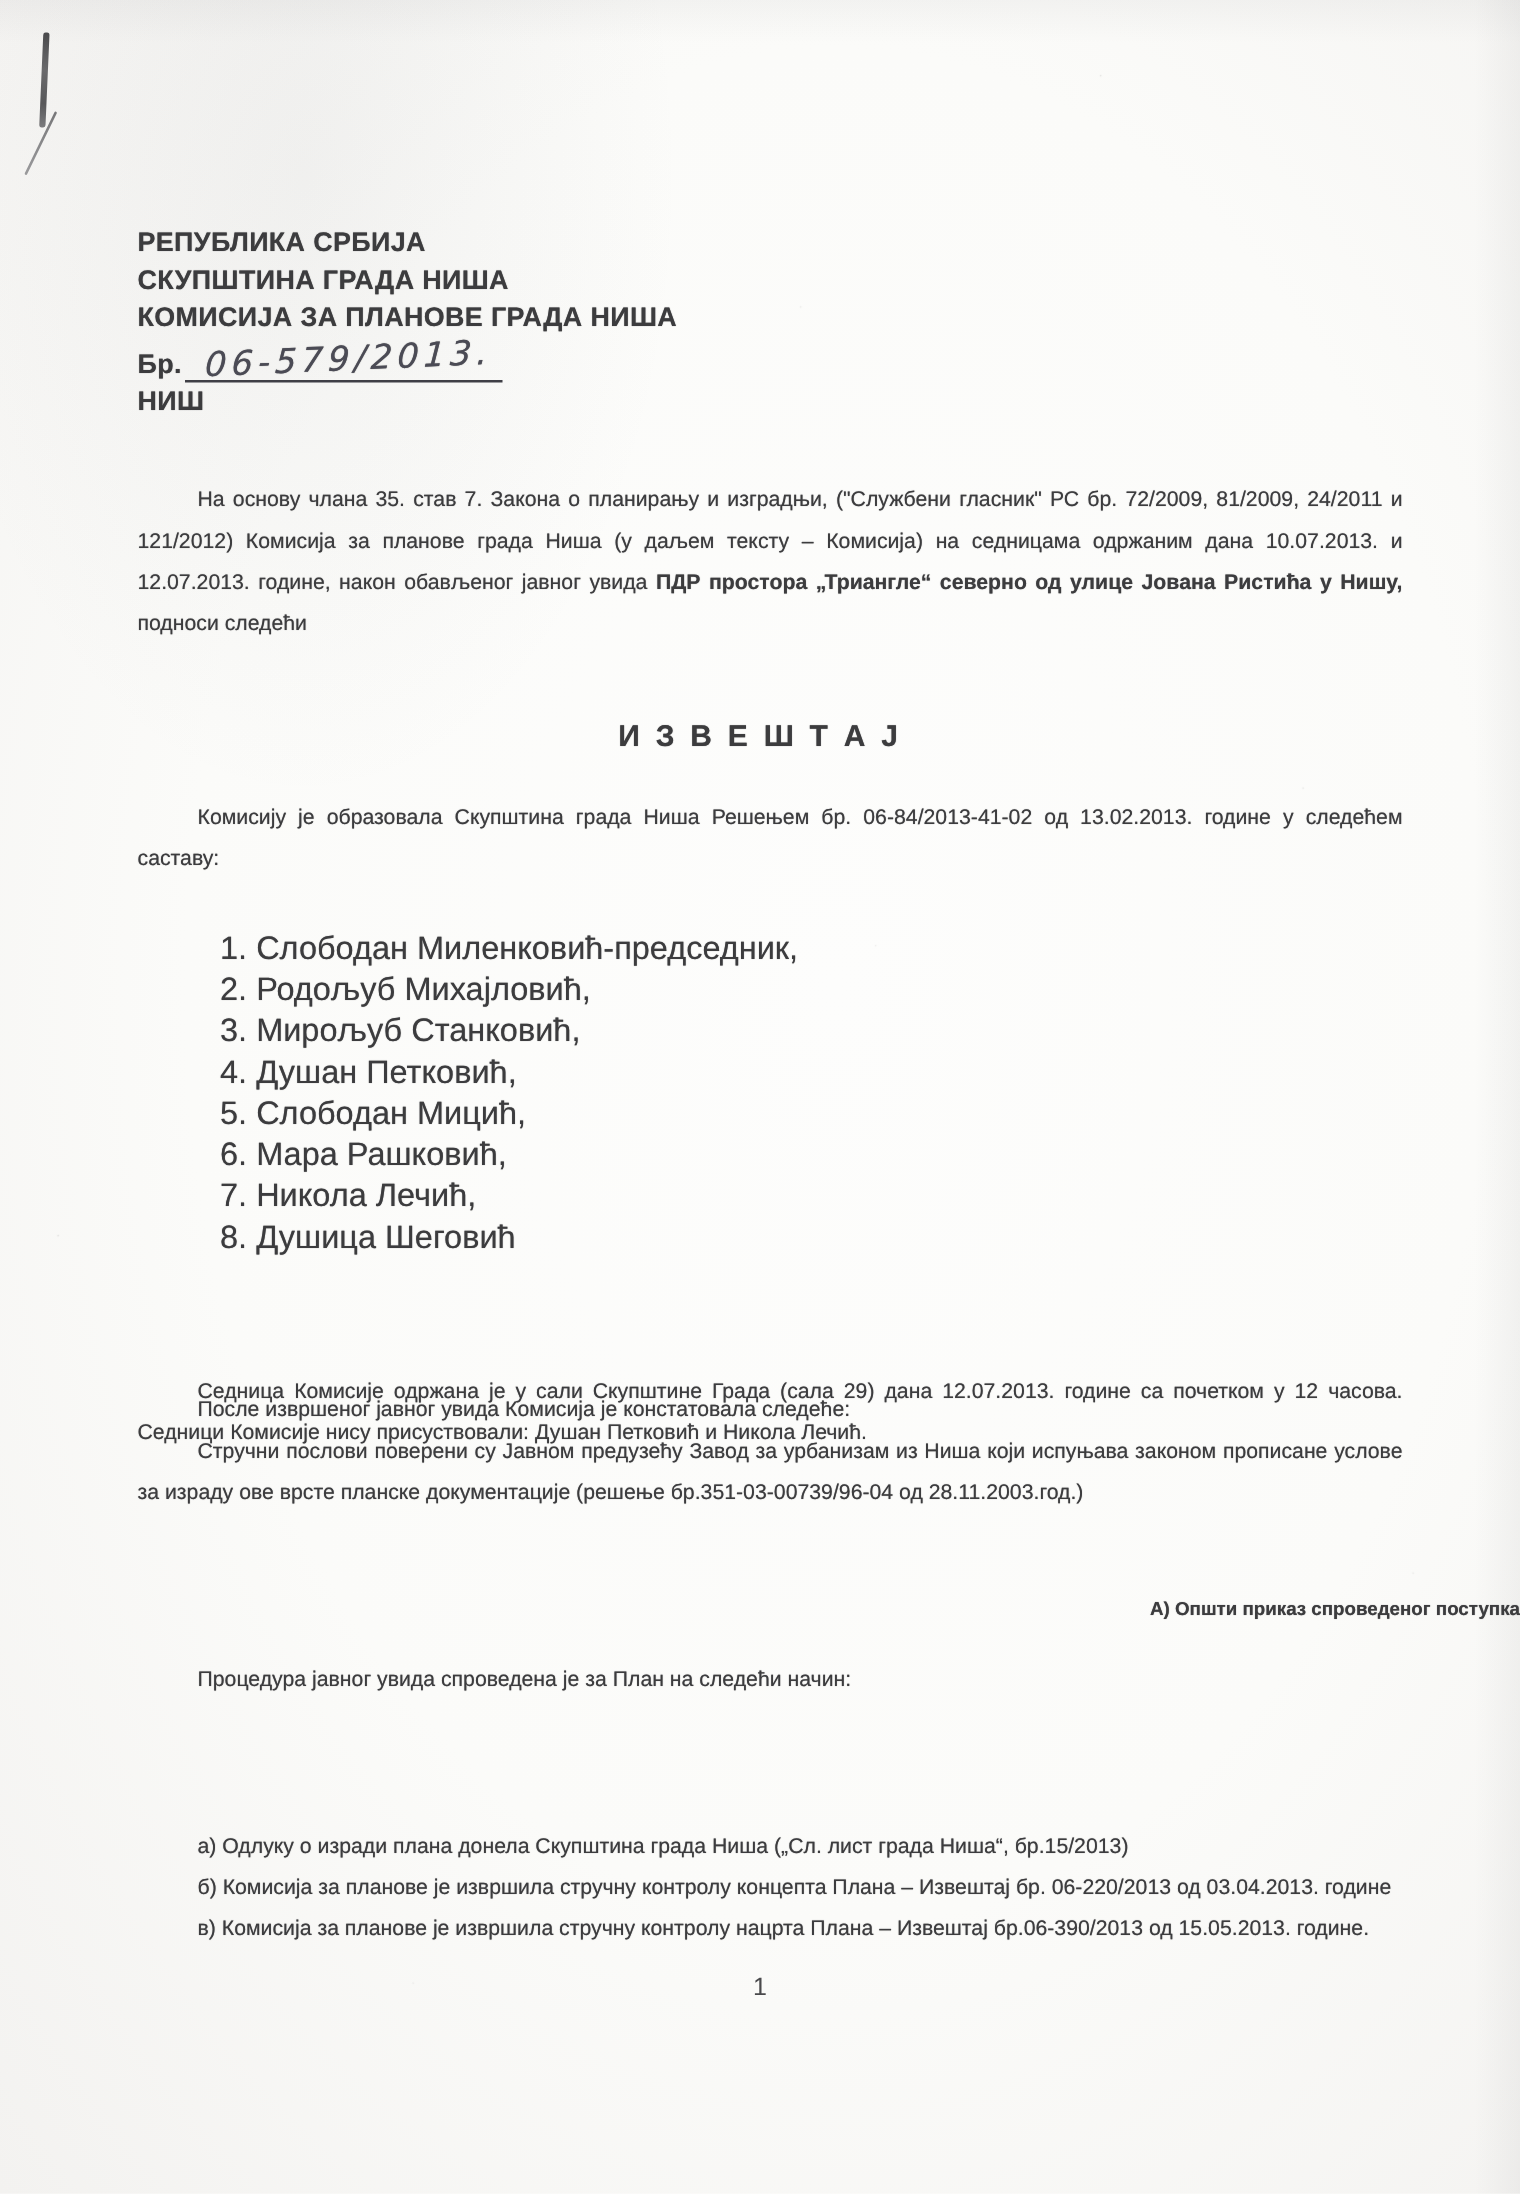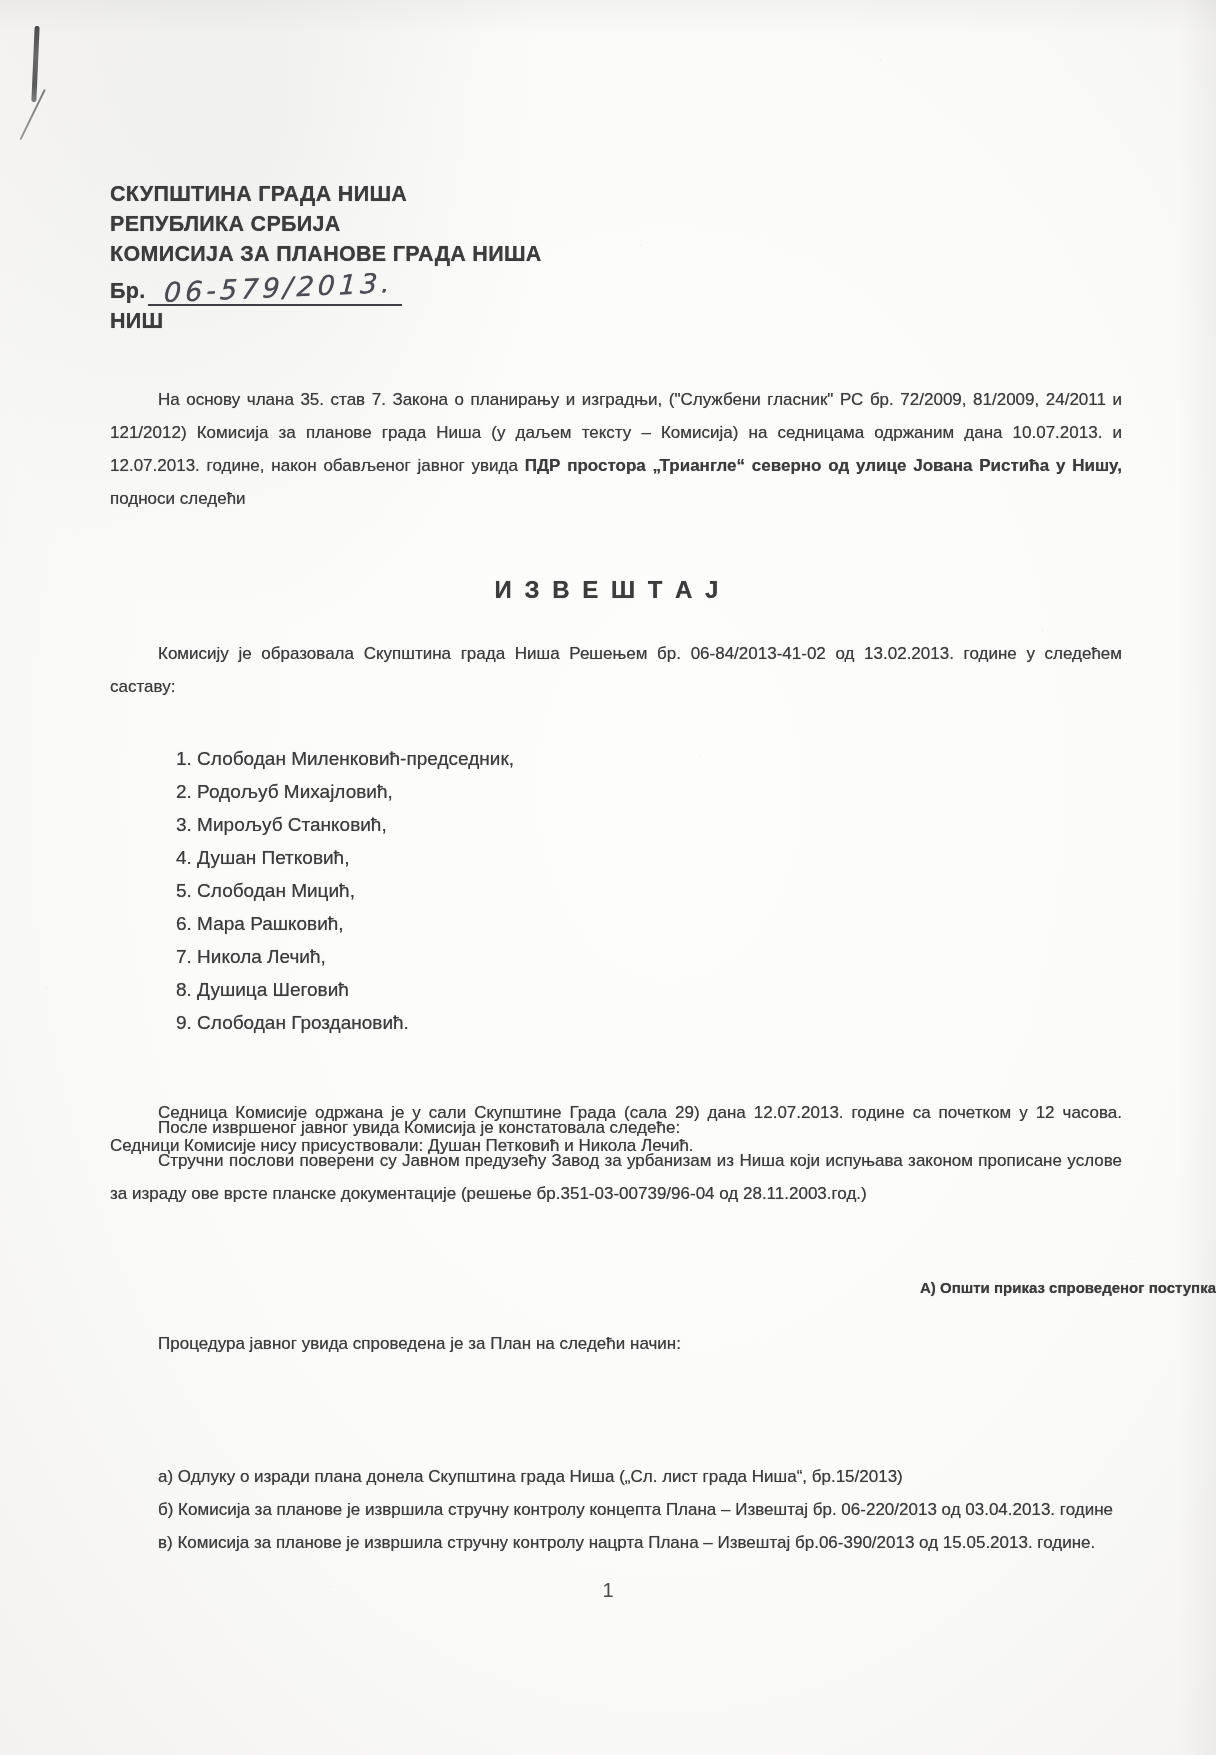--- a/index.html
+++ b/index.html
@@ -27,21 +27,21 @@
     font-size:27px; letter-spacing:4px; color:#4b4b55;
     transform:rotate(-2.5deg) skewX(-6deg);
     white-space:nowrap;
   }
   .para { font-size:17px; line-height:33px; margin:0; text-shadow:0 0 0.7px rgba(70,70,72,0.75); }
   .justify { text-align:justify; }
   .indent { text-indent:48px; }
   .doc-header, .title, .sec-heading { text-shadow:0 0 0.7px rgba(60,60,62,0.8); }
   .w { left:110px; width:1012px; }
   .title { left:0; top:560px; width:100%; text-align:center; font-weight:bold; font-size:24px; letter-spacing:3px; }
-  .members { left:176px; top:742px; font-size:19px; line-height:33px; text-shadow:0 0 0.7px rgba(70,70,72,0.75); }
+  .members { left:176px; top:742px; font-size:26px; line-height:33px; text-shadow:0 0 0.7px rgba(70,70,72,0.75); }
   .sec-heading { left:0; top:1267px; width:100%; text-align:right; font-weight:bold; font-size:15px; }
   .page-num { left:0; top:1579px; width:100%; text-align:center; font-size:20px; color:#4a4a4c; }
   .staple-v {
     left:33px; top:26px; width:5px; height:76px;
     background:linear-gradient(to bottom, #4a4a4c 0%, #6a6a6c 40%, #58585a 75%, #7c7c7e 100%);
     transform:rotate(2.5deg); border-radius:2px;
   }
   .scratch {
     left:44px; top:89px; width:2px; height:56px;
     background:linear-gradient(to bottom, #777779, #9a9a9c);
@@ -56,22 +56,22 @@
 </head>
 <body>
 
 <div class="page">
 
   <div class="blk staple-v"></div>
   <div class="blk scratch"></div>
   <div class="blk speckles"></div>
 
   <header class="blk doc-header">
+    <div>РЕПУБЛИКА СРБИЈА</div>
     <div>СКУПШТИНА ГРАДА  НИША</div>
-    <div>РЕПУБЛИКА СРБИЈА</div>
     <div>КОМИСИЈА ЗА ПЛАНОВЕ ГРАДА НИША</div>
     <div class="num-row">
       <span>Бр.</span>
         <span class="hand-line">
           <span class="handwritten">06-579/2013.</span>
         </span>
     </div>
     <div>НИШ</div>
   </header>
 
@@ -85,21 +85,20 @@
 
   <div class="blk members">
     <div>1. Слободан Миленковић-председник,</div>
     <div>2. Родољуб Михајловић,</div>
     <div>3. Мирољуб Станковић,</div>
     <div>4. Душан Петковић,</div>
     <div>5. Слободан Мицић,</div>
     <div>6. Мара Рашковић,</div>
     <div>7. Никола Лечић,</div>
     <div>8. Душица Шеговић</div>
-    <div>9. Слободан Гроздановић.</div>
   </div>
 
   <p class="blk para justify indent w" style="top:1068px;margin-top:28px;">Седница Комисије одржана је у сали Скупштине Града (сала 29) дана 12.07.2013. године са почетком у 12 часова. Седници Комисије нису присуствовали: Душан Петковић и Никола Лечић.</p>
 
   <div class="blk w" style="top:1111px;">
     <p class="para indent">После извршеног јавног увида Комисија је констатовала следеће:</p>
     <p class="para justify indent">Стручни послови поверени су Јавном предузећу Завод за урбанизам из Ниша који испуњава законом прописане услове за израду ове врсте планске документације (решење бр.351-03-00739/96-04 од 28.11.2003.год.)</p>
   </div>
 
   <h2 class="blk sec-heading">А) Општи приказ спроведеног поступка</h2>

